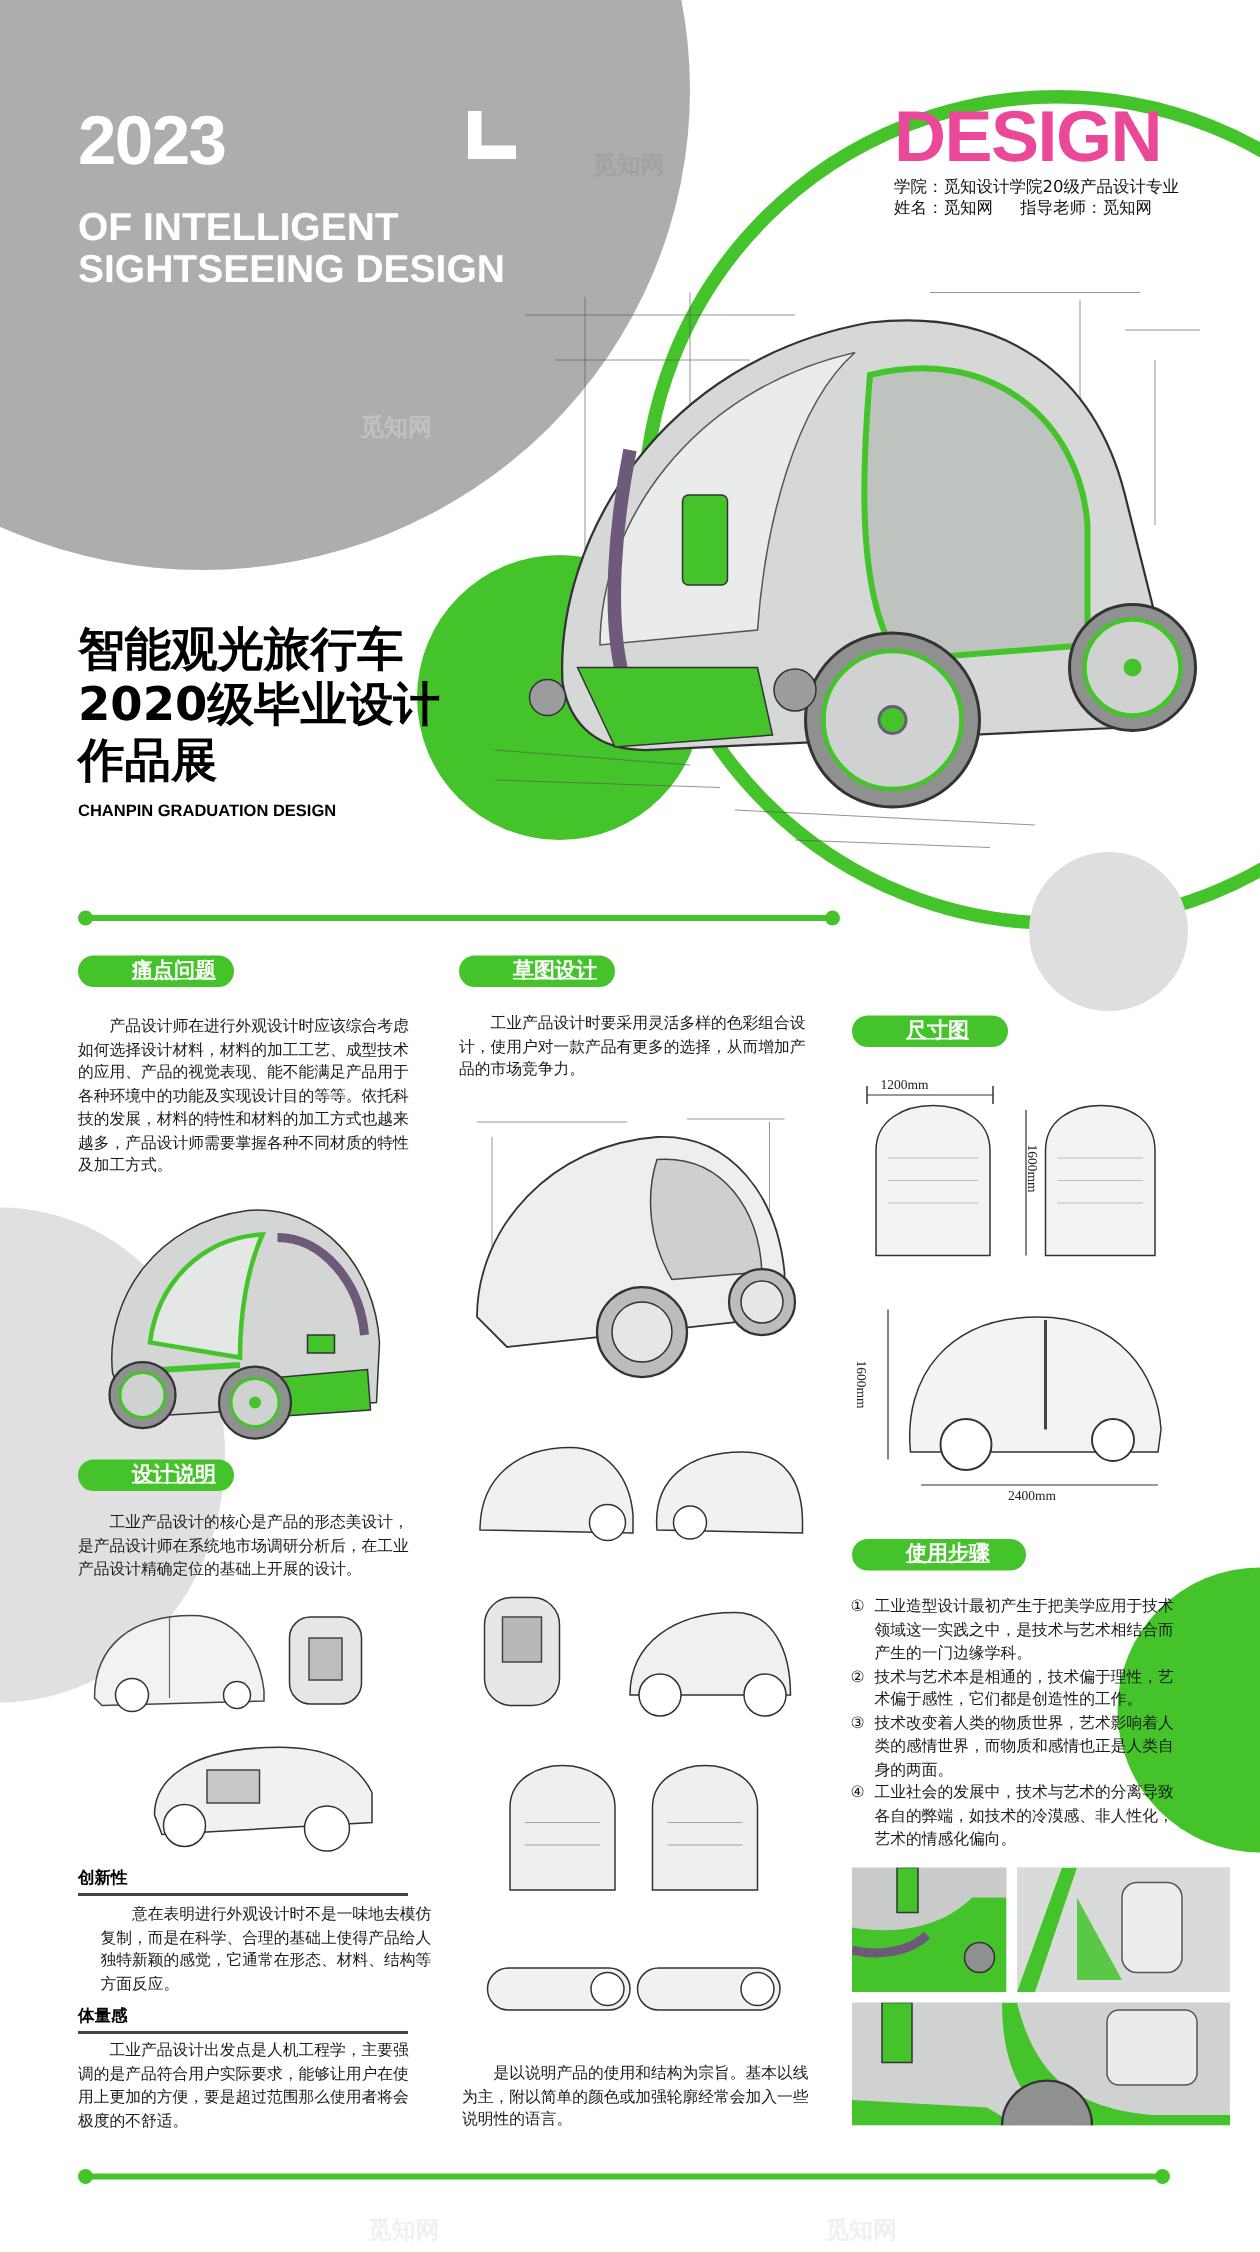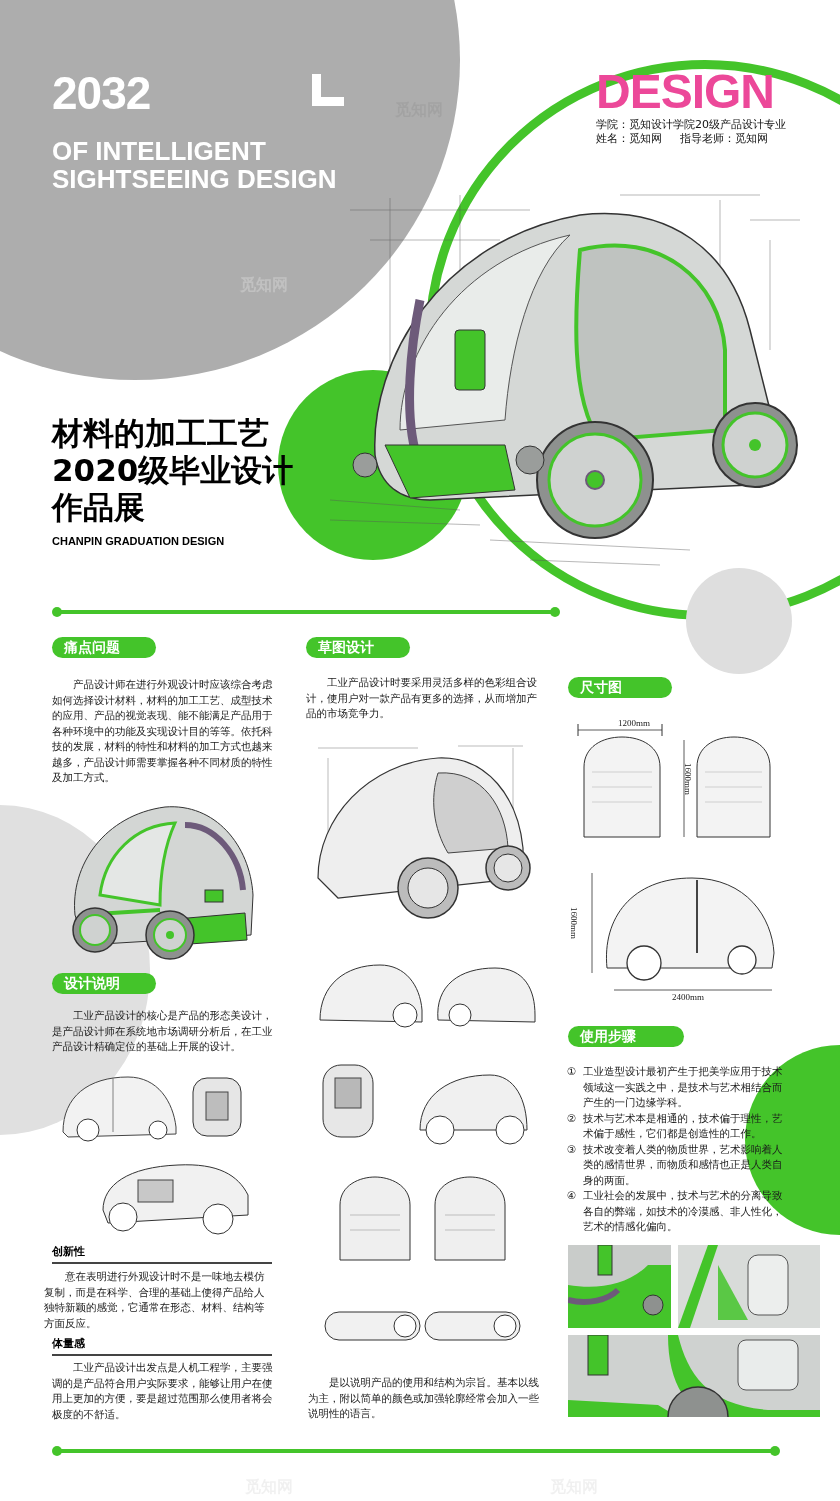--- a/index.html
+++ b/index.html
@@ -29,21 +29,21 @@
   .subtitle-cn { left:52px; top:415px; font-weight:bold; font-size:31px; line-height:37px; color:#000; }
   .subtitle-en { left:52px; top:535px; font-family:"Liberation Sans", sans-serif; font-weight:bold; font-size:11px; color:#000; }
 
   
   .divider { height:4px; background:#44c42a; }
   .divider::before, .divider::after { content:""; position:absolute; top:-3px; width:10px; height:10px; border-radius:50%; background:#44c42a; }
   .divider::before { left:-4px; }
   .divider::after { right:-4px; }
 
   
-  .pill { height:21px; border-radius:11px; background:#44c42a; color:#fff; font-weight:bold; font-size:14px; line-height:21px; padding-left:12px; }
+  .pill { height:21px; border-radius:11px; background:#44c42a; color:#fff; font-weight:bold; font-size:14px; line-height:21px; padding-left:36px;text-decoration:underline; }
 
   .para { font-size:10.5px; line-height:15.5px; color:#1a1a1a; text-indent:2em; }
 
   .sub-head { font-weight:bold; font-size:11px; color:#000; }
   .sub-rule { height:2px; background:#444; }
 
   .steps { font-size:10.5px; line-height:15.5px; color:#1a1a1a; }
   .step { display:flex; }
   .step .num { width:16px; flex:none; }
 
@@ -59,21 +59,21 @@
 </style>
 </head>
 <body>
 
 <div class="abs big-grey-circle"></div>
 <div class="abs green-ring"></div>
 <div class="abs green-disc-a"></div>
 <div class="abs grey-disc-c"></div>
 <div class="abs green-disc-d"></div>
 
-<div class="abs year">2032</div>
+<div class="abs year">2023</div>
 <div class="abs l-mark"></div>
 <div class="abs title-en">
   <div>OF INTELLIGENT</div>
   <div>SIGHTSEEING DESIGN</div>
 </div>
 <div class="abs title-cn">
 </div>
 
 <div class="abs design-word">DESIGN</div>
 <div class="abs design-meta">
@@ -110,21 +110,21 @@
     <circle cx="425" cy="265" r="32" fill="#cfd2d0" stroke="#44c42a" stroke-width="3"></circle>
     <circle cx="425" cy="265" r="6" fill="#44c42a"></circle>
     <circle cx="35" cy="285" r="12" fill="#9a9d9b" stroke="#333"></circle>
     <circle cx="200" cy="280" r="14" fill="#9a9d9b" stroke="#333"></circle>
   </svg>
 </div>
 
 <div class="abs grey-disc-b"></div>
 
 <div class="abs subtitle-cn">
-  <div>材料的加工工艺</div>
+  <div>智能观光旅行车</div>
   <div>2020级毕业设计</div>
   <div>作品展</div>
 </div>
 <div class="abs subtitle-en">CHANPIN GRADUATION DESIGN</div>
 
 <div class="abs divider" style="left:56px; top:610px; width:500px;"></div>
 
 <div class="abs pill" style="left:52px; top:637px; width:104px;">痛点问题</div>
 <div class="abs para" style="left:52px; top:677px; width:222px;">产品设计师在进行外观设计时应该综合考虑如何选择设计材料，材料的加工工艺、成型技术的应用、产品的视觉表现、能不能满足产品用于各种环境中的功能及实现设计目的等等。依托科技的发展，材料的特性和材料的加工方式也越来越多，产品设计师需要掌握各种不同材质的特性及加工方式。</div>
 
@@ -161,21 +161,21 @@
   <svg viewBox="0 0 170 80">
     <path d="M15 55 C15 30 40 12 90 10 C130 8 150 20 160 40 L160 60 L20 68 Z" fill="#f1f1f1" stroke="#333"></path>
     <rect x="50" y="25" width="35" height="22" fill="#c8c8c8" stroke="#444"></rect>
     <circle cx="35" cy="62" r="14" fill="#fff" stroke="#333"></circle>
       <circle cx="130" cy="64" r="15" fill="#fff" stroke="#333"></circle>
   </svg>
 </div>
 
 <div class="abs sub-head" style="left:52px; top:1244px;">创新性</div>
 <div class="abs sub-rule" style="left:52px; top:1262px; width:220px;"></div>
-<div class="abs para" style="left:44px; top:1269px; width:222px;font-family:Liberation Serif, serif;">意在表明进行外观设计时不是一味地去模仿复制，而是在科学、合理的基础上使得产品给人独特新颖的感觉，它通常在形态、材料、结构等方面反应。</div>
+<div class="abs para" style="left:67px; top:1269px; width:222px;font-family:Liberation Serif, serif;">意在表明进行外观设计时不是一味地去模仿复制，而是在科学、合理的基础上使得产品给人独特新颖的感觉，它通常在形态、材料、结构等方面反应。</div>
 
 <div class="abs sub-head" style="left:52px; top:1336px;">体量感</div>
 <div class="abs sub-rule" style="left:52px; top:1354px; width:220px;"></div>
 <div class="abs para" style="left:52px; top:1360px; width:222px;">工业产品设计出发点是人机工程学，主要强调的是产品符合用户实际要求，能够让用户在使用上更加的方便，要是超过范围那么使用者将会极度的不舒适。</div>
 
 <div class="abs pill" style="left:306px; top:637px; width:104px;">草图设计</div>
 <div class="abs para" style="left:306px; top:675px; width:234px;">工业产品设计时要采用灵活多样的色彩组合设计，使用户对一款产品有更多的选择，从而增加产品的市场竞争力。</div>
 
 <div class="illus" style="left:308px; top:738px; width:225px; height:190px;">
   <svg viewBox="0 0 225 190">
@@ -244,21 +244,21 @@
     <g stroke="#999" stroke-width="0.4">
         <line x1="20" y1="60" x2="80" y2="60"></line>
         <line x1="20" y1="75" x2="80" y2="75"></line>
         <line x1="20" y1="90" x2="80" y2="90"></line>
         <line x1="133" y1="60" x2="190" y2="60"></line>
         <line x1="133" y1="75" x2="190" y2="75"></line>
         <line x1="133" y1="90" x2="190" y2="90"></line>
       </g>
     <line x1="112" y1="28" x2="112" y2="125" stroke="#333" stroke-width="0.8"></line>
   </svg>
-  <span class="dim-label" style="left:46px; top:6px;text-align:center;">1200mm</span>
+  <span class="dim-label" style="left:15px; top:6px;text-align:center;">1200mm</span>
   <span class="dim-label" style="left:100px; top:62px; transform:rotate(90deg);">1600mm</span>
 </div>
 
 <div class="illus" style="left:572px; top:868px; width:210px; height:130px;">
   <svg viewBox="0 0 210 130">
     <line x1="20" y1="5" x2="20" y2="105" stroke="#333" stroke-width="0.8"></line>
     <path d="M35 100 C30 50 60 10 120 10 C175 10 200 50 202 85 L200 100 Z" fill="#f3f3f3" stroke="#333"></path>
     <circle cx="72" cy="95" r="17" fill="#fff" stroke="#333" stroke-width="1.3"></circle>
     <circle cx="170" cy="92" r="14" fill="#fff" stroke="#333" stroke-width="1.3"></circle>
     <line x1="125" y1="12" x2="125" y2="85" stroke="#444" stroke-width="2"></line>

